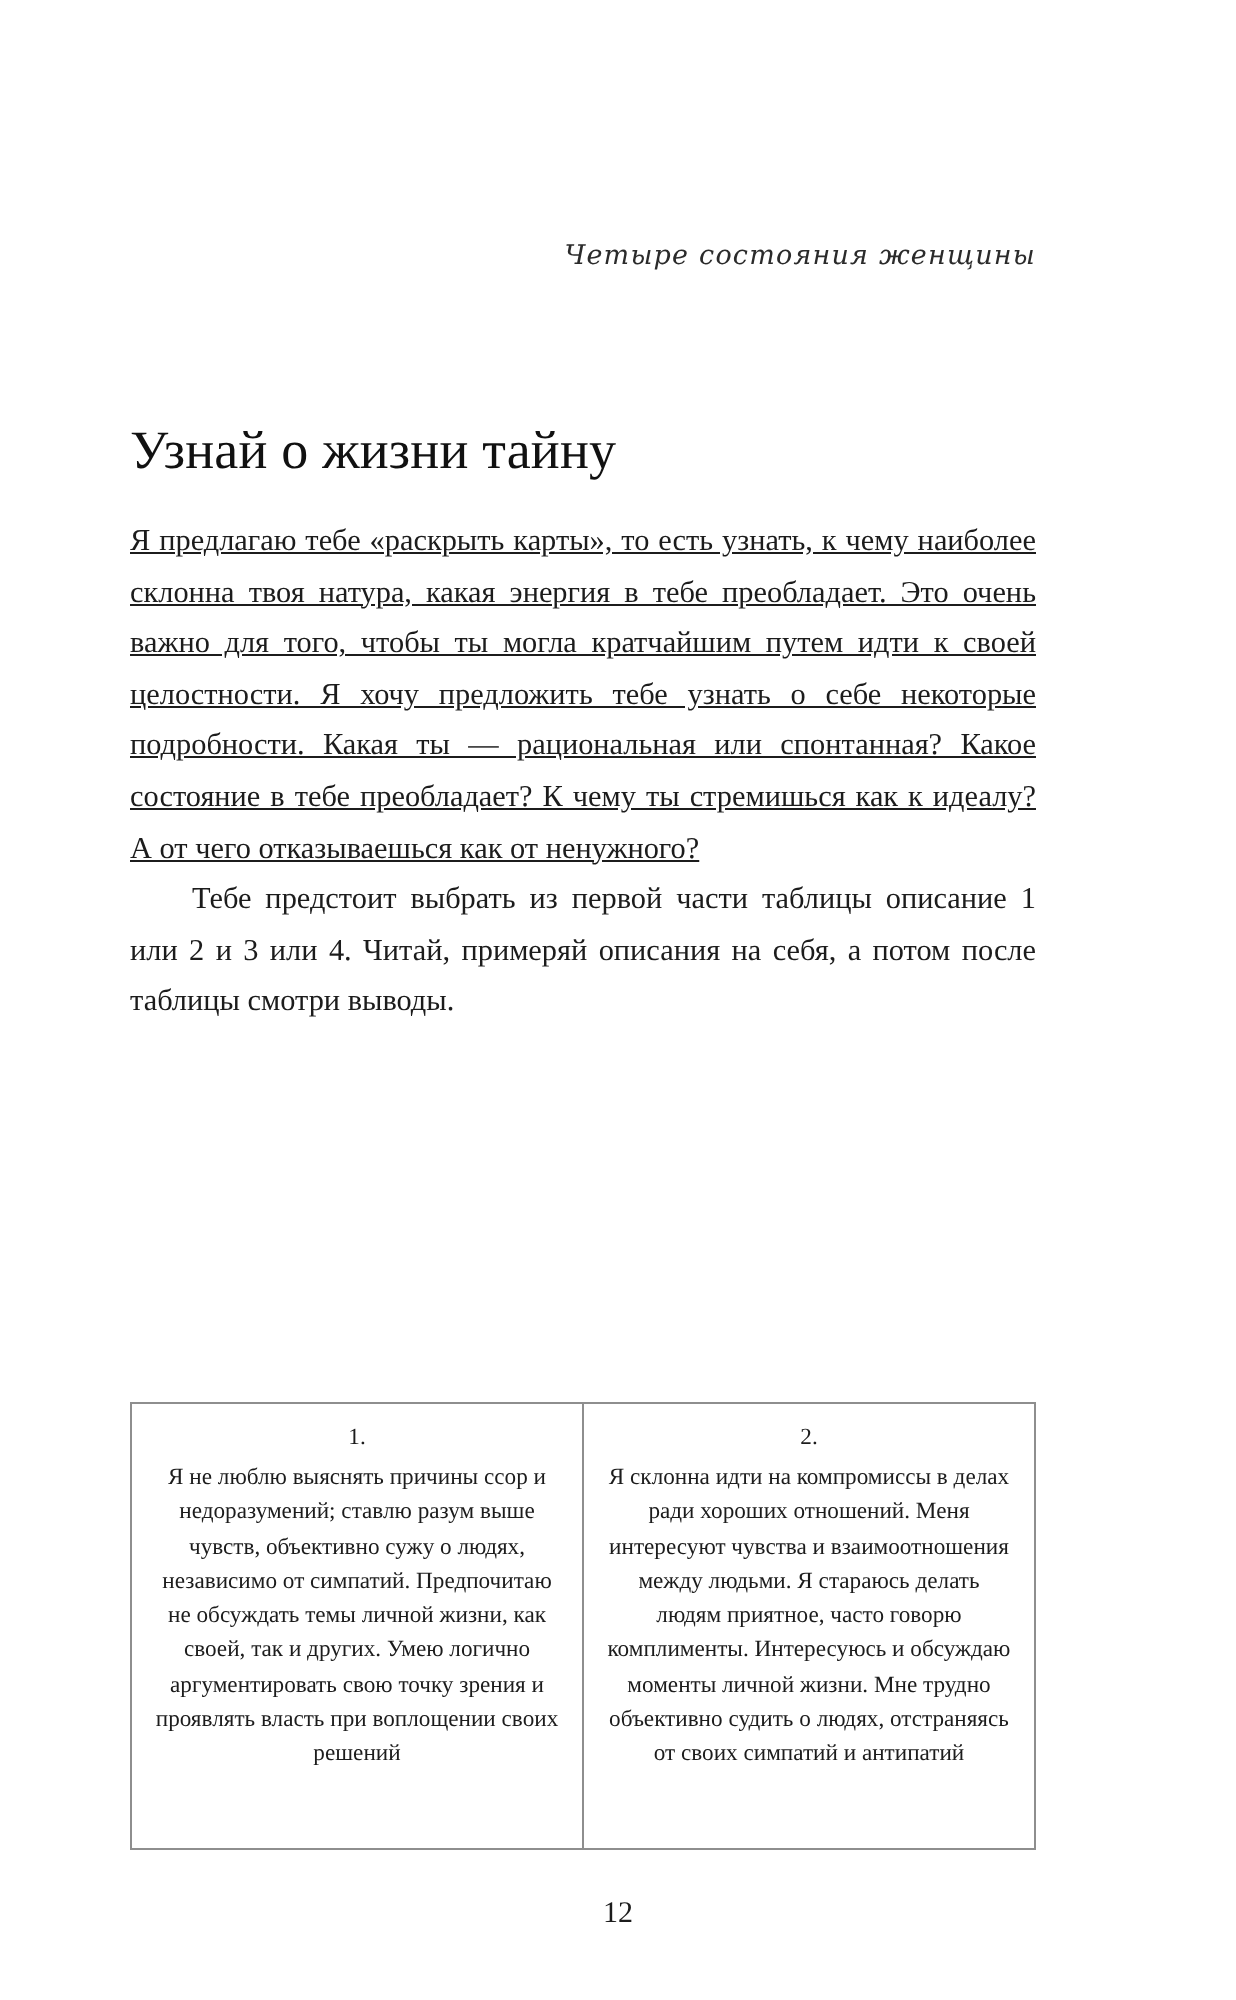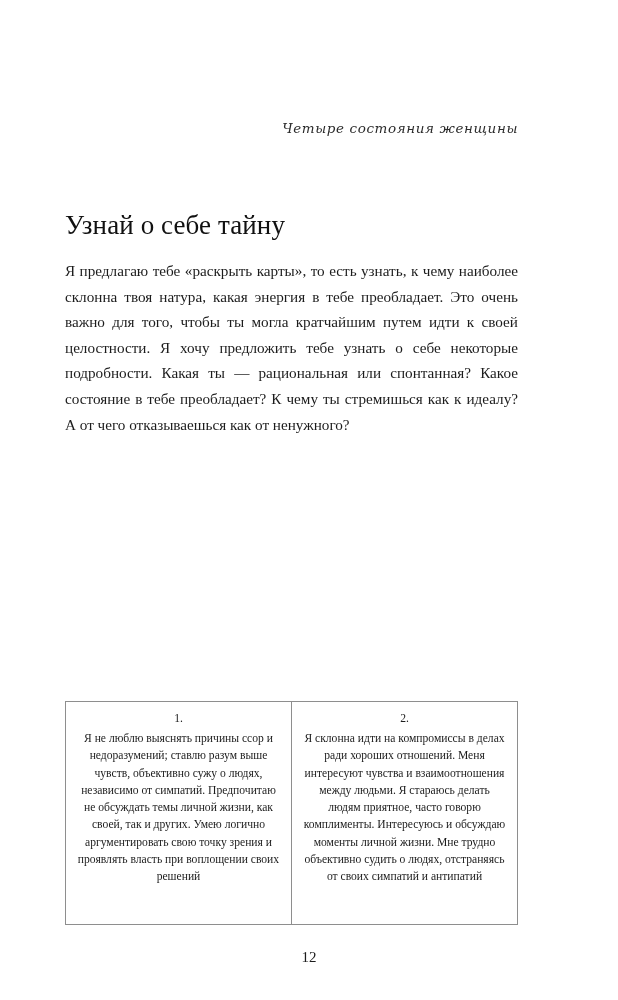--- a/index.html
+++ b/index.html
@@ -51,20 +51,21 @@
     margin: 0;
     font-size: 15.2px;
     line-height: 25.6px;
     text-align: justify;
     text-indent: 31px;
     color: #1c1c1c;
     hyphens: manual;
   }
   p.body-par.no-indent {
     text-indent: 0;
+    text-decoration: underline;
   }
   p.body-par.last-left {
     text-align: left;
   }
 
   h2.section-title {
     margin: 0;
     font-size: 27px;
     font-weight: 400;
     line-height: 34px;
@@ -126,27 +127,28 @@
 
 <div class="page">
 
   <div class="running-head">Четыре состояния женщины</div>
 
   <div class="content">
 
 
     <div class="gap-after-intro"></div>
 
-    <h2 class="section-title">Узнай о себе тайну</h2>
+    <h2 class="section-title">Узнай о жизни тайну</h2>
 
     <div class="gap-after-title"></div>
 
     <p class="body-par no-indent">Я предлагаю тебе «раскрыть карты», то есть узнать, к чему наиболее склонна твоя натура, какая энергия в тебе преобладает. Это очень важно для того, чтобы ты могла кратчайшим путем идти к своей целостности. Я хочу предложить тебе узнать о себе некоторые подроб­ности. Какая ты — рациональная или спонтанная? Какое состояние в тебе преобладает? К чему ты стремишься как к идеалу? А от чего отказываешься как от ненужного?</p>
 
 
+    <p class="body-par">Тебе предстоит выбрать из первой части таблицы описание 1 или 2 и 3 или 4. Читай, примеряй описания на себя, а потом после таблицы смотри выводы.</p>
 
   </div>
 
   <div class="test-table">
     <div class="test-col col-1">
       <div class="col-number">1.</div>
       <div class="col-text">Я не люблю выяснять причины ссор и недоразумений; ставлю разум выше чувств, объективно сужу о людях, независимо от симпатий. Предпочитаю не обсуждать темы личной жизни, как своей, так и других. Умею логично аргументировать свою точку зрения и проявлять власть при воплощении своих решений</div>
     </div>
     <div class="test-col col-2">
       <div class="col-number">2.</div>

